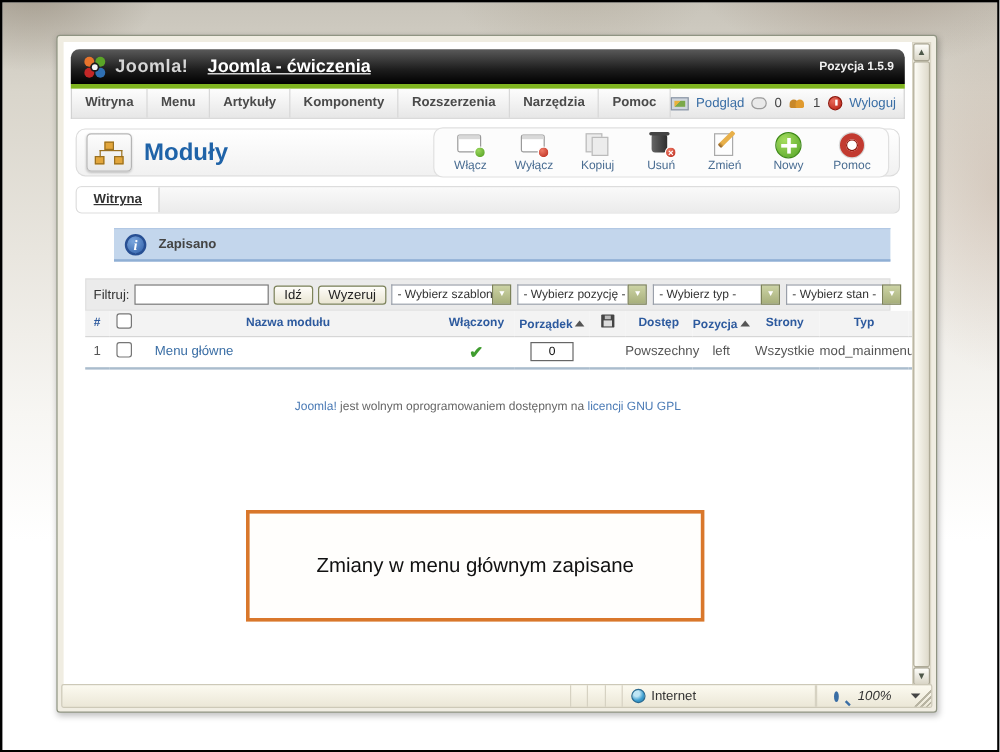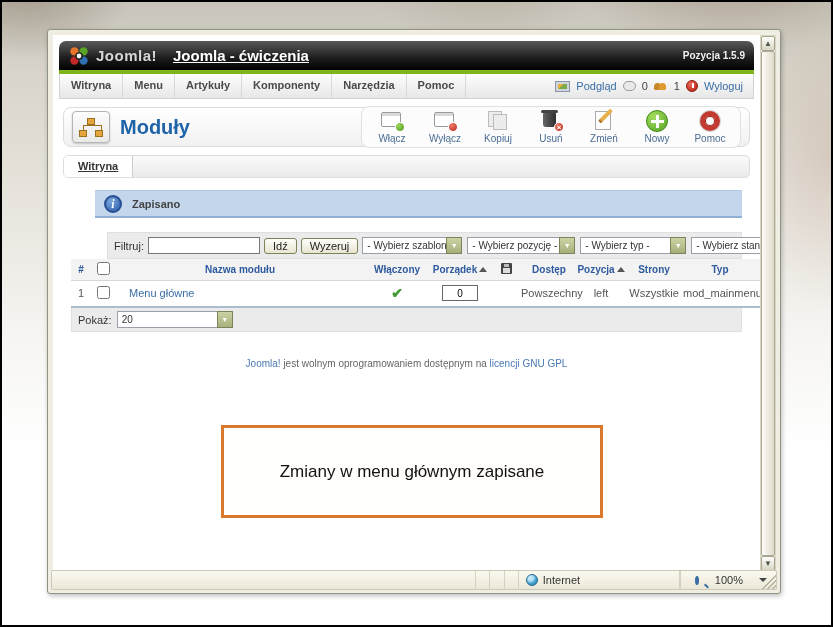--- a/index.html
+++ b/index.html
@@ -33,21 +33,21 @@
 
   
   .statusbar { position:absolute; left:3px; right:3px; bottom:3px; height:20px;
     background:linear-gradient(#fcfaf0,#ebe7d7); border:1px solid #cdc9b8; border-radius:2px;
     display:flex; align-items:center; font-size:11px; color:#333; }
   .seg { height:100%; border-left:1px solid #d6d2c2; display:flex; align-items:center; }
   .seg.sp1 { width:448px; border-left:none; }
   .seg.tiny { width:15px; }
   .seg.zone { width:170px; padding-left:7px; gap:5px; }
   .seg.fill { flex:1; }
-  .seg.zoom { width:82px; padding-left:14px; gap:16px; }
+  .seg.zoom { width:82px; padding-left:14px; gap:16px;font-style:italic; }
   .grip { width:15px; height:100%; background:
       linear-gradient(135deg, transparent 55%, #b8b4a2 55%, #b8b4a2 62%, transparent 62%, transparent 70%, #b8b4a2 70%, #b8b4a2 77%, transparent 77%, transparent 85%, #b8b4a2 85%, #b8b4a2 92%, transparent 92%); }
   .globe { width:12px; height:12px; border-radius:50%; background:radial-gradient(circle at 35% 30%, #bfe6f5 0 25%, #3f9fd0 60%, #2a7aa8); border:1px solid #2a6a90; }
   .mag { width:9px; height:9px; border:2px solid #3a6ea5; border-radius:50%; position:relative; }
   .mag::after { content:""; position:absolute; left:7px; top:7px; width:5px; height:2px; background:#3a6ea5; transform:rotate(45deg); }
   .caret-dn { width:0; height:0; border:4px solid transparent; border-top-color:#444; margin-top:4px; }
 
   
   .page { position:absolute; inset:0; padding:6px; font-size:11px; color:#333; }
 
@@ -89,21 +89,21 @@
   .tab { padding:0 14px; line-height:21px; font-size:11px; font-weight:bold; border-right:1px solid #ccc; cursor:pointer; }
   .tab.active { background:#fff; color:#333; text-decoration:underline; }
   .tab.idle { color:#3a6ea5; }
 
   .notice { margin:0 8px 14px 32px; height:28px; background:#c3d6ec; border-top:1px solid #b2c8e4; border-bottom:2px solid #8fafd4;
     display:flex; align-items:center; gap:10px; padding-left:9px; }
   .ic-info { width:18px; height:18px; border-radius:50%; background:radial-gradient(circle at 35% 30%, #7aa6dd, #2e5ea8); border:2px solid #274f93; color:#fff; font-size:12px; font-weight:bold; font-family:"Liberation Serif", serif; text-align:center; line-height:15px; font-style:italic; }
   .notice-text { font-size:11px; font-weight:bold; color:#444; }
 
   .listwrap { margin:0 8px; }
-  .filterrow { background:#ebebeb; border:1px solid #e0e0e0; padding:4px 6px; display:flex; align-items:center; gap:4px;margin-left:36px; }
+  .filterrow { background:#ebebeb; border:1px solid #e0e0e0; padding:4px 6px; display:flex; align-items:center; gap:4px; }
   .filterrow label { font-size:11px; color:#333; }
   .txt { width:112px; height:17px; border:1px solid #777; font-size:11px; padding:1px 3px; background:#fff; }
   .xpbtn { font-size:11px; color:#222; padding:1px 8px; background:linear-gradient(#fefdf9,#e9e5d2); border:1px solid #7c8259; border-radius:3px; cursor:pointer; }
   .selects { margin-left:auto; display:flex; gap:5px; }
   .sel { display:flex; cursor:pointer; }
   .sel .val { height:17px; background:#fff; border:1px solid #9aa0aa; border-right:none; font-size:10px; color:#333; padding:2px 4px 0; white-space:nowrap; }
   .sel .arr { width:16px; height:17px; background:linear-gradient(#ccd3a4,#a7af7b); border:1px solid #7c8259; color:#fff; font-size:7px; line-height:15px; text-align:center; }
   .w1{width:84px} .w2{width:92px} .w3{width:90px} .w4{width:80px} .w5{width:100px}
 
   table.grid { width:100%; border-collapse:collapse; table-layout:fixed; }
@@ -119,21 +119,21 @@
   .ic-floppy { display:inline-block; width:11px; height:11px; background:#444; position:relative; border-radius:1px; }
   .ic-floppy::after { content:""; position:absolute; left:2px; bottom:1px; width:7px; height:5px; background:#ddd; }
   .ic-floppy::before { content:""; position:absolute; left:3px; top:1px; width:5px; height:3px; background:#bbb; }
 
   .pagerow { background:#ebebeb; border:1px solid #e0e0e0; border-top:none; padding:3px 6px; display:flex; align-items:center; gap:5px; }
 
   .jfooter { text-align:center; font-size:10px; color:#666; margin-top:26px; }
   .jfooter a { color:#4a7ab5; text-decoration:none; }
 
   .callout { position:absolute; left:152px; top:390px; width:382px; height:93px; background:#fffefc;
-    border:3px solid #d9772b; display:flex; align-items:center; justify-content:center;margin-left:16px; }
+    border:3px solid #d9772b; display:flex; align-items:center; justify-content:center; }
   .callout span { font-size:17px; color:#111; }
 
   
   .tico { width:26px; height:22px; position:relative; }
   .winrect { position:absolute; left:2px; top:2px; width:20px; height:15px; background:#fff; border:1px solid #9a9a9a; border-radius:2px; }
   .winrect::before { content:""; position:absolute; left:0; top:0; right:0; height:3px; background:#d9d9d9; }
   .badge { position:absolute; right:0; bottom:0; width:10px; height:10px; border-radius:50%; border:1px solid #fff; }
   .badge.g { background:radial-gradient(circle at 35% 30%, #9ad75c, #4e9a1e); }
   .badge.r { background:radial-gradient(circle at 35% 30%, #ef7a66, #b7271a); }
   .copy1,.copy2 { position:absolute; width:14px; height:16px; background:#ececec; border:1px solid #bbb; }
@@ -177,20 +177,21 @@
           <span class="site-title">Joomla - ćwiczenia</span>
           <span class="version">Pozycja 1.5.9</span>
         </div>
         <div class="greenbar"></div>
 
         <div class="menubar">
           <span class="mitem">Witryna</span>
           <span class="mitem">Menu</span>
           <span class="mitem">Artykuły</span>
           <span class="mitem">Komponenty</span>
+          <span class="mitem">Rozszerzenia</span>
           <span class="mitem">Narzędzia</span>
           <span class="mitem">Pomoc</span>
           <span class="quick">
             <span class="ic-preview"></span>
             <span class="qlink">Podgląd</span>
             <span class="ic-balloon"></span>
             <span class="qcount">0</span>
             <span class="ic-users"></span>
             <span class="qcount">1</span>
             <span class="ic-logout"></span>
@@ -335,27 +336,20 @@
                   <td></td>
                   <td class="access">Powszechny</td>
                   <td>left</td>
                   <td>Wszystkie</td>
                   <td>mod_mainmenu</td>
                   <td>1</td>
                 </tr>
               </tbody>
             </table>
 
-            <div class="pagerow">
-              <label>Pokaż:</label>
-              <div class="sel">
-                <span class="val w5">20</span>
-                <span class="arr">▼</span>
-              </div>
-            </div>
           </div>
 
           <div class="jfooter">
             <a href="#">Joomla!</a><span> jest wolnym oprogramowaniem dostępnym na </span><a href="#">licencji GNU GPL</a>
           </div>
         </div>
       </div>
 
       <div class="callout">
         <span>Zmiany w menu głównym zapisane</span>

